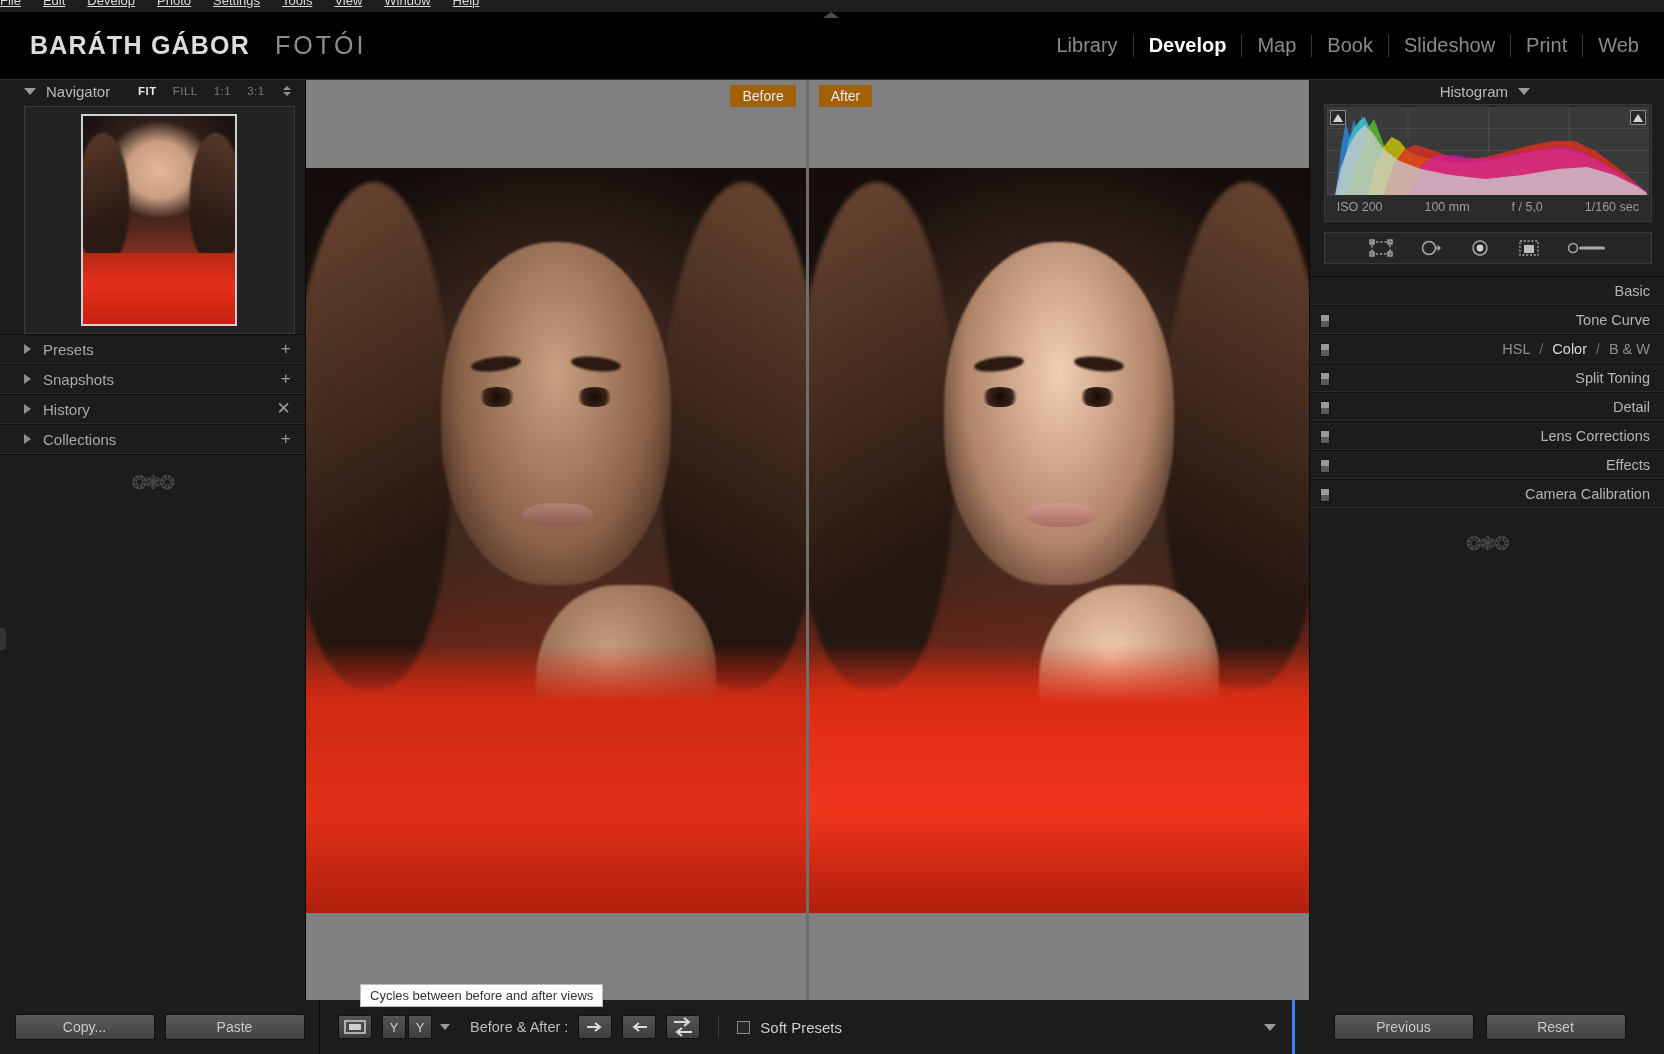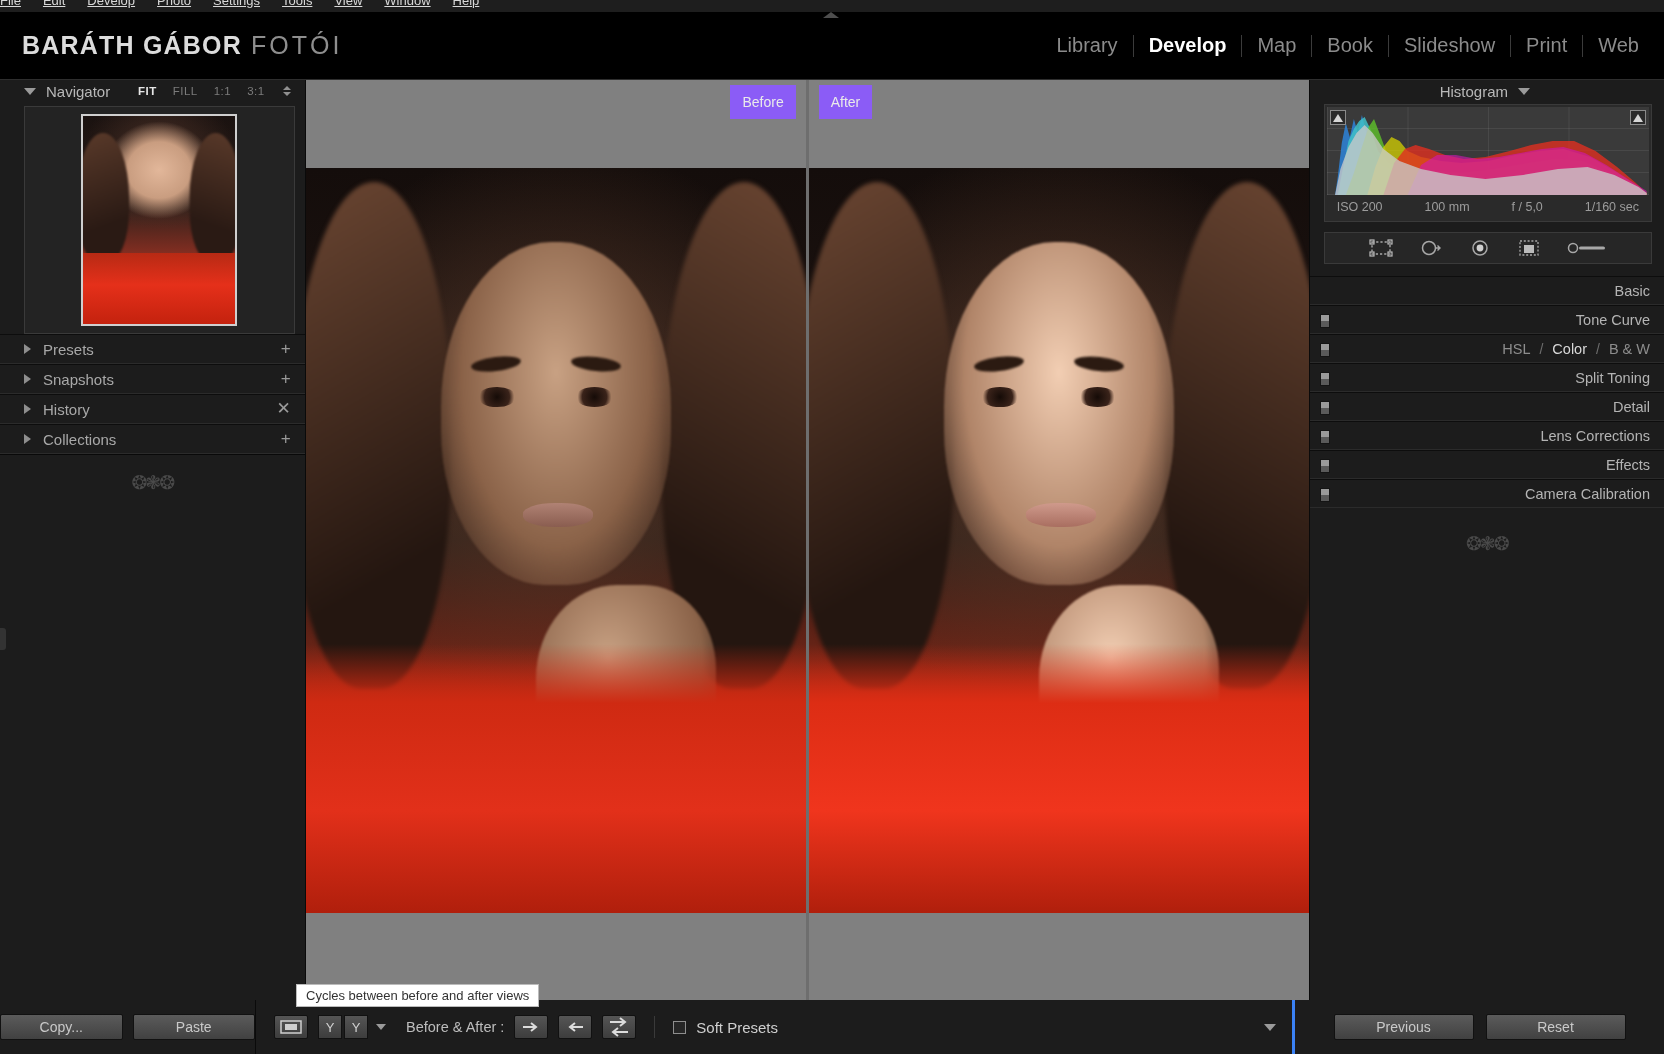--- a/index.html
+++ b/index.html
@@ -23,27 +23,27 @@
     position:relative; top:-5px; white-space:nowrap;
   }
   .menubar li span.u { text-decoration:underline; }
 
   
   .topbar {
     position:absolute; top:12px; left:0; width:1664px; height:68px;
     background:#000; border-bottom:1px solid #2e2e2e;
     display:flex; align-items:center; justify-content:space-between;
   }
-  .brand { padding-left:22px; display:flex; align-items:baseline; gap:9px; }
+  .brand { padding-left:30px; display:flex; align-items:baseline; gap:9px; }
   .brand-bold {
     font-size:25px; font-weight:bold; letter-spacing:1.2px;
     color:#dcdcdc;
   }
   .brand-light {
-    font-size:25px; font-weight:300; letter-spacing:3px; color:#8e8e8e;
+    font-size:25px; font-weight:300; letter-spacing:3px; color:#8e8e8e;margin-left:16px;
   }
   .modules { display:flex; align-items:center; padding-right:10px; }
   .modules .mod {
     font-size:20px; color:#8b8b8b; padding:0 15px; cursor:default;
     white-space:nowrap;
   }
   .modules .mod.active { color:#ffffff; font-weight:bold; }
   .modules .sep { width:1px; height:22px; background:#3b3b3b; }
 
   
@@ -139,21 +139,21 @@
   .center {
     flex:1; background:#808080; position:relative; display:flex;
   }
   .pane {
     flex:1; position:relative; display:flex; align-items:center;
     justify-content:center;
   }
   .pane.left-pane { border-right:3px solid #6e6e6e; }
   .ba-label {
     position:absolute; top:5px; font-size:14px; color:#eaeaea;
-    background:#8b5cf6; padding:9px 12px;
+    background:#a16207; padding:3px 12px;
   }
   .ba-label.before { right:10px; }
   .ba-label.after  { left:10px; }
 
   .photo {
     width:500px; height:745px; position:relative; overflow:hidden;
     background:#120c0a;
   }
   
   .photo .bg {
@@ -278,21 +278,21 @@
     letter-spacing:-2px; user-select:none;
   }
   .right-spacer { flex:1; }
 
   
   .bottom-row {
     position:absolute; top:1000px; left:0; width:1664px; height:54px;
     display:flex;
   }
   .bb-left {
-    width:256px; background:#1c1c1c; display:flex; align-items:center;
+    width:320px; background:#1c1c1c; display:flex; align-items:center;
     justify-content:center; gap:10px; border-right:1px solid #0a0a0a;
   }
   .bb-right {
     width:372px; background:#1c1c1c; display:flex; align-items:center;
     justify-content:center; gap:12px; border-left:3px solid #3b82f6;
   }
   .lr-btn {
     width:140px; height:26px; border:1px solid #111;
     background:linear-gradient(180deg,#5b5b5b,#414141);
     color:#c9c9c9; font-size:14px; display:flex; align-items:center;

